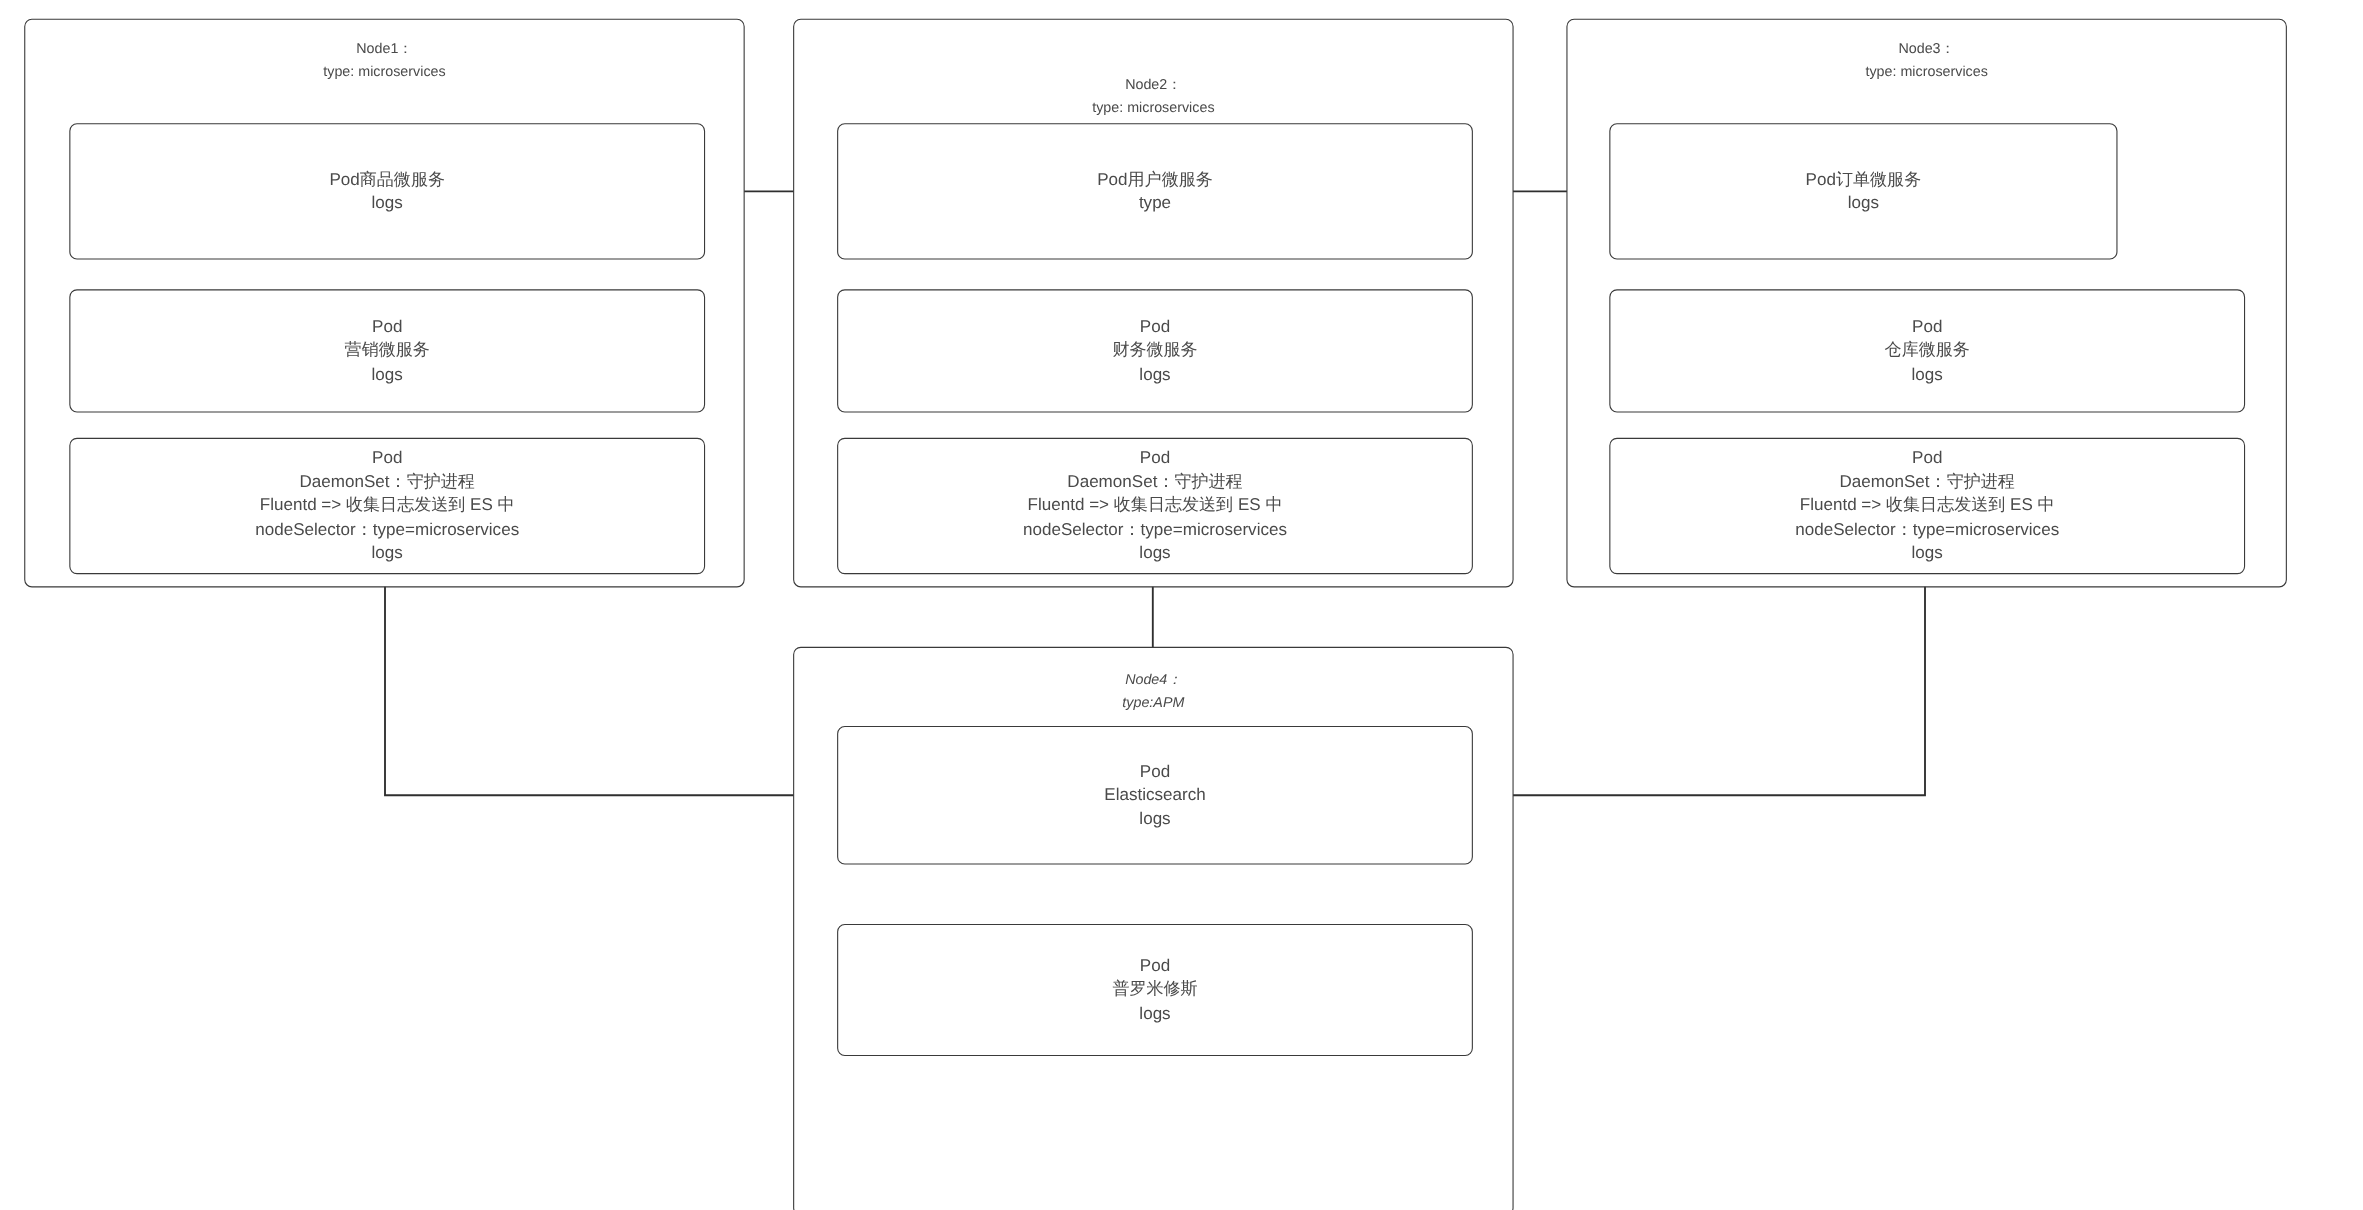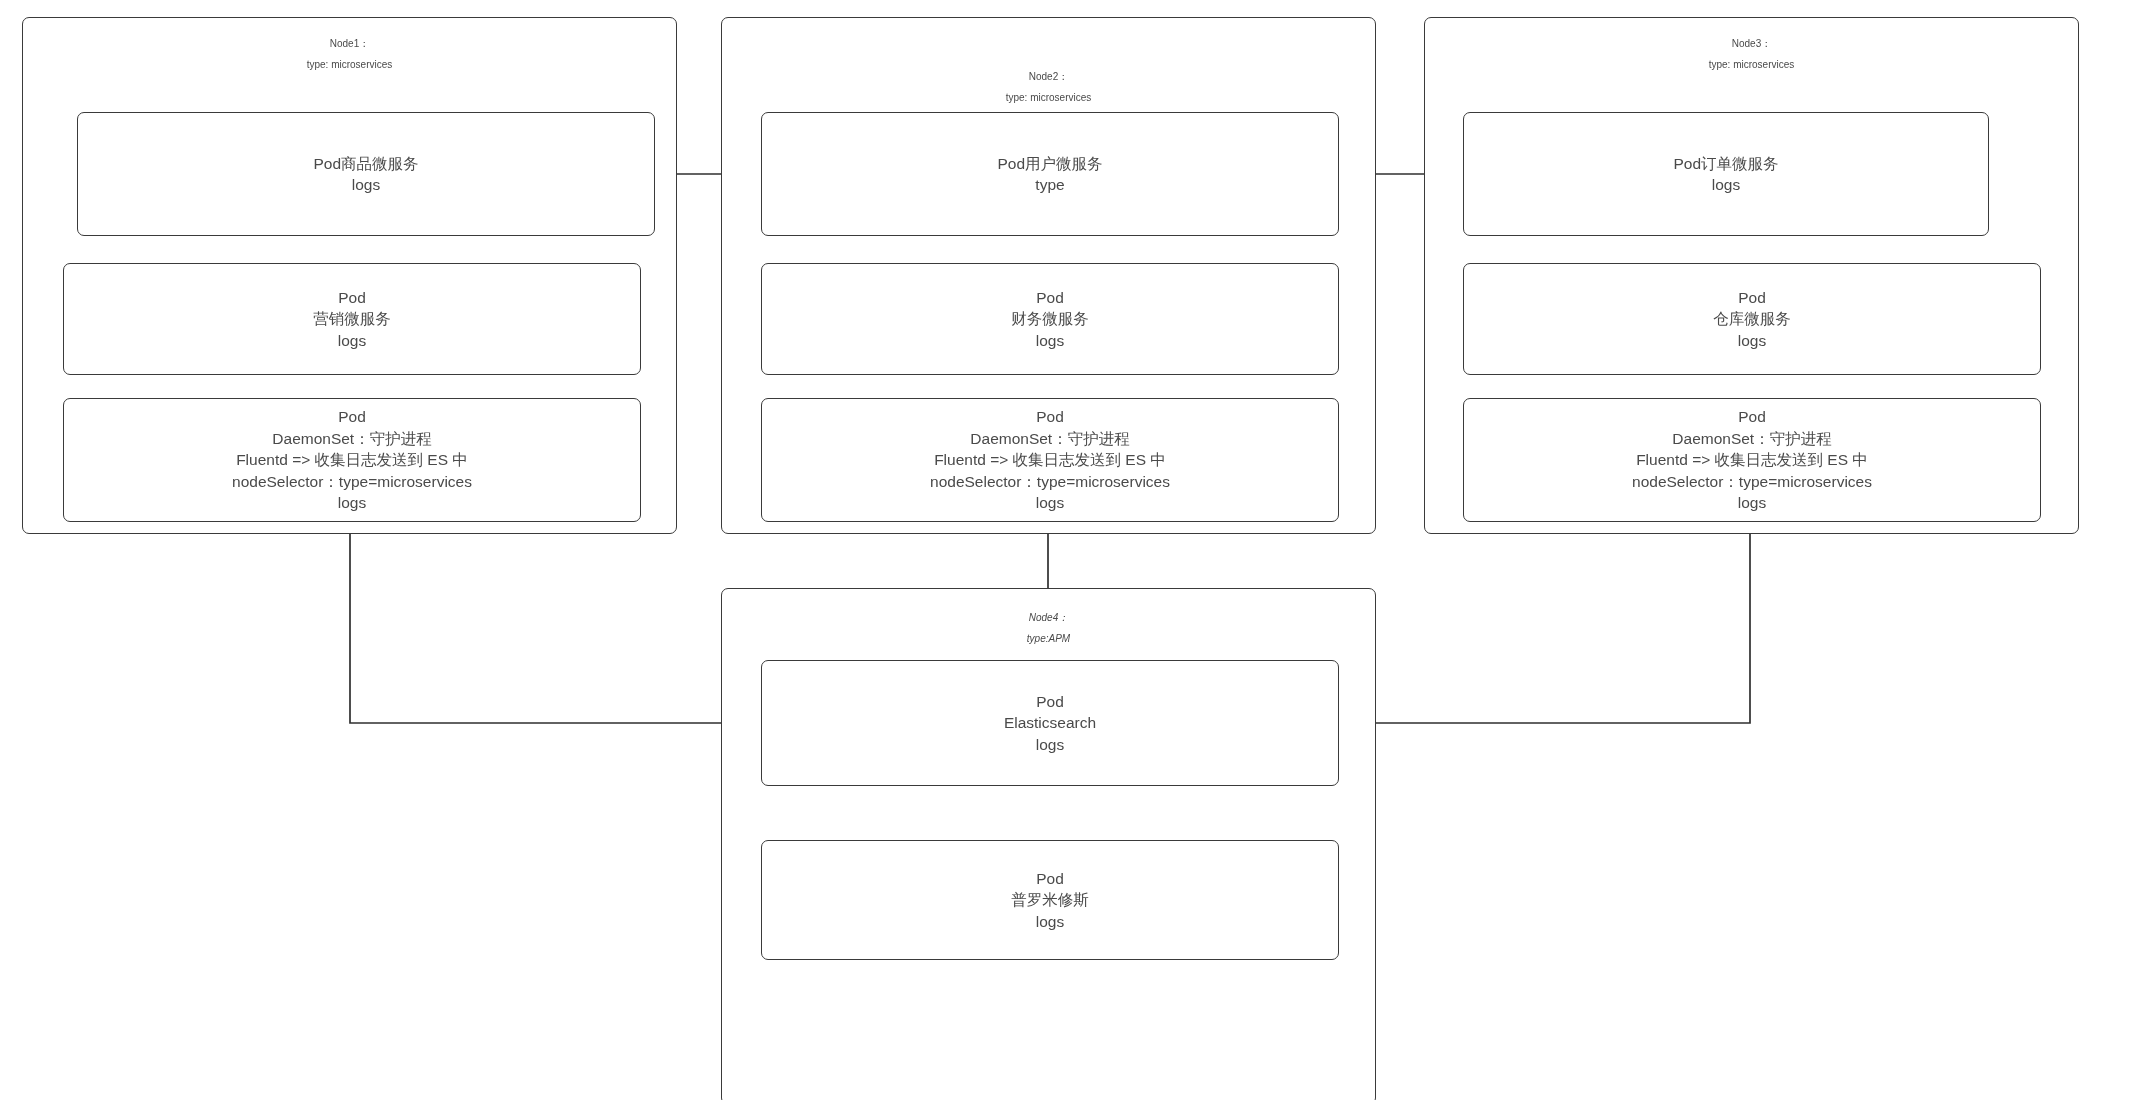--- a/index.html
+++ b/index.html
@@ -31,21 +31,21 @@
     border: 1.6px solid #3a3a3a;
     border-radius: 7px;
     background: #ffffff;
   }
   .node-title {
     position: absolute;
     left: 0;
     right: 0;
     text-align: center;
     color: #4a4a4a;
-    font-size: 10px;
+    font-size: 13px;
     line-height: 21px;
     white-space: pre;
   }
   .pod-box {
     position: absolute;
     box-sizing: border-box;
     border: 1.6px solid #3a3a3a;
     border-radius: 7px;
     background: #ffffff;
     display: flex;
@@ -87,21 +87,21 @@
       <path d="M 1048,522 L 1048,655" marker-end="url(#arrowEnd)"></path>
 
       <path d="M 1750,522 L 1750,723 L 1347,723" marker-end="url(#arrowEnd)"></path>
     </g>
   </svg>
 
   <div class="node-box" style="left:22px; top:17px; width:655px; height:517px;">
     <div class="node-title" style="top:15px;"><span>Node1：
 type: microservices</span></div>
   </div>
-  <div class="pod-box" style="left:63px; top:112px; width:578px; height:124px;margin-left:14px;">
+  <div class="pod-box" style="left:63px; top:112px; width:578px; height:124px;">
     <div class="pod-text">Pod商品微服务
 logs</div>
   </div>
   <div class="pod-box" style="left:63px; top:263px; width:578px; height:112px;">
     <div class="pod-text">Pod
 营销微服务
 logs</div>
   </div>
   <div class="pod-box" style="left:63px; top:398px; width:578px; height:124px;">
     <div class="pod-text dense">Pod
@@ -129,21 +129,21 @@
 DaemonSet：守护进程
 Fluentd =&gt; 收集日志发送到 ES 中
 nodeSelector：type=microservices
 logs</div>
   </div>
 
   <div class="node-box" style="left:1424px; top:17px; width:655px; height:517px;">
     <div class="node-title" style="top:15px;"><span>Node3：
 type: microservices</span></div>
   </div>
-  <div class="pod-box" style="left:1463px; top:112px; width:526px; height:124px;align-items:center;">
+  <div class="pod-box" style="left:1463px; top:112px; width:462px; height:124px;align-items:center;">
     <div class="pod-text">Pod订单微服务
 logs</div>
   </div>
   <div class="pod-box" style="left:1463px; top:263px; width:578px; height:112px;">
     <div class="pod-text">Pod
 仓库微服务
 logs</div>
   </div>
   <div class="pod-box" style="left:1463px; top:398px; width:578px; height:124px;">
     <div class="pod-text dense">Pod

